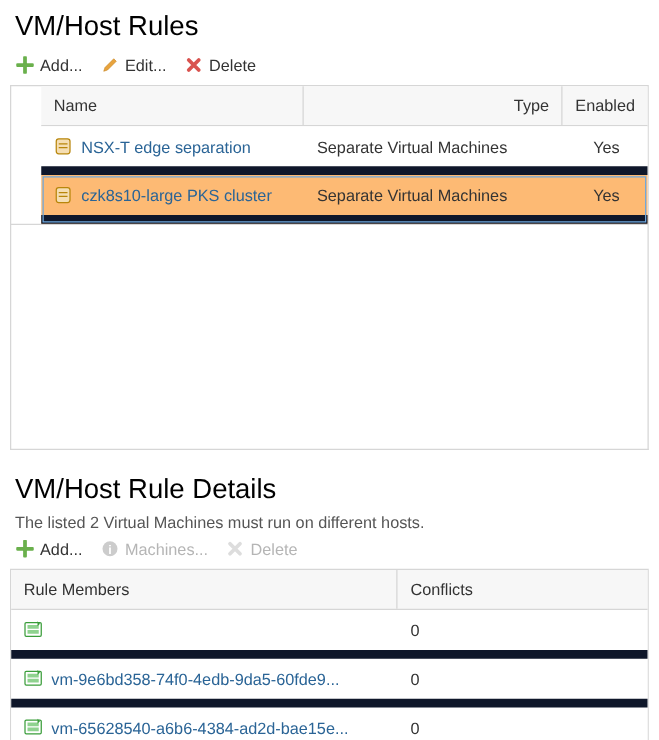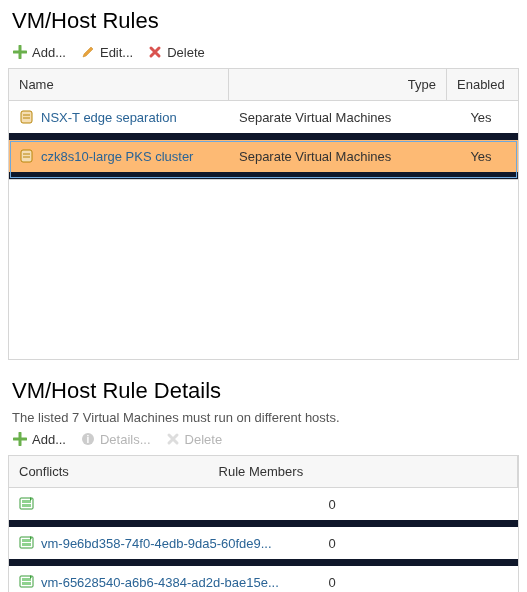--- a/index.html
+++ b/index.html
@@ -12,21 +12,21 @@
     .table { border:1px solid #d6d6d6; margin:0 8px;}
     .table-head { display:flex; background:#f7f7f7; border-bottom:1px solid #d6d6d6; font-size:13px;}
     .table-head .cell { padding:8px 10px; border-right:1px solid #d6d6d6; color:#333;}
     .table-body { background:#fff;}
     .row { display:flex; border-bottom:7px solid #0f172a; font-size:13px;}
     .row .cell { padding:8px 10px; display:flex; align-items:center; gap:6px; color:#333;}
     .row.selected { outline:1px solid #6fa8dc; outline-offset:-2px; background:#fdba74;}
     .rules-table .c1 { width:220px;}
     .rules-table .c2 { width:218px;text-align:right;}
     .rules-table .c3 { width:68px; text-align:left; justify-content:center;}
-    .rules-table { margin-bottom:0;}
+    .rules-table { margin-bottom:0;padding-left:24px;}
     .rules-spacer { border:1px solid #d6d6d6; border-top:none; margin:0 8px; height:180px; background:#fff;}
     .details-table .c1 { width:310px;}
     .details-table .c2 { width:200px;}
     .details-table { margin-bottom:0;}
     .subtext { font-size:13px; color:#555; margin:6px 0 0 12px;}
     .link { color:#2a6496; cursor:pointer;}
     .ellipsis { white-space:nowrap; overflow:hidden; text-overflow:ellipsis; max-width:280px; display:inline-block;}
     svg { display:block;}
   </style>
 </head>
@@ -101,53 +101,53 @@
         </div>
         <div class="cell c3">
           <span>Yes</span>
         </div>
       </div>
     </div>
 </div>
 <div class="rules-spacer"></div>
 
 <h2 style="margin-top:18px;">VM/Host Rule Details</h2>
-<div class="subtext">The listed 7 Virtual Machines must run on different hosts.</div>
+<div class="subtext">The listed 2 Virtual Machines must run on different hosts.</div>
 <div class="toolbar">
   <div class="btn">
     <span class="icon">
         <svg width="14" height="14">
           <path d="M7 1v12M1 7h12" stroke="#6ab04c" stroke-width="3" stroke-linecap="round"></path>
         </svg>
       </span>
     <span>Add...</span>
   </div>
   <div class="btn disabled">
     <span class="icon">
         <svg width="14" height="14">
           <circle cx="7" cy="7" r="6" fill="#ccc"></circle>
           <text x="7" y="11" text-anchor="middle" font-size="10" fill="#fff" font-family="Arial" font-weight="bold">i</text>
         </svg>
       </span>
-    <span>Details...</span>
+    <span>Machines...</span>
   </div>
   <div class="btn disabled">
     <span class="icon">
         <svg width="14" height="14">
           <path d="M3 3l8 8M11 3l-8 8" stroke="#ddd" stroke-width="3" stroke-linecap="round"></path>
         </svg>
       </span>
     <span>Delete</span>
   </div>
 </div>
 
 <div class="table details-table">
   <div class="table-head">
+    <div class="cell c1">Rule Members</div>
     <div class="cell c2" style="border-right:none">Conflicts</div>
-    <div class="cell c1">Rule Members</div>
   </div>
   <div class="table-body" id="detailsBody">
       <div class="row">
         <div class="cell c1">
           <span class="icon">
             <svg width="16" height="16">
               <rect x="1" y="2" width="13" height="11" rx="1" fill="#fff" stroke="#3a9d3a" stroke-width="1"></rect>
               <rect x="3" y="4" width="9" height="3" fill="#8fd28f"></rect>
               <rect x="3" y="8" width="9" height="3" fill="#8fd28f"></rect>
               <path d="M11 1l2 2-2 2" fill="#3a9d3a"></path>

